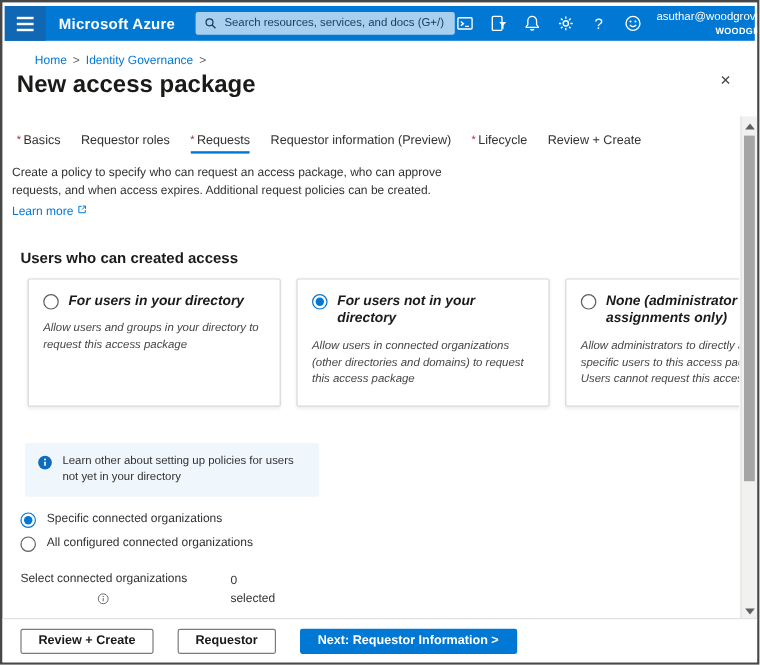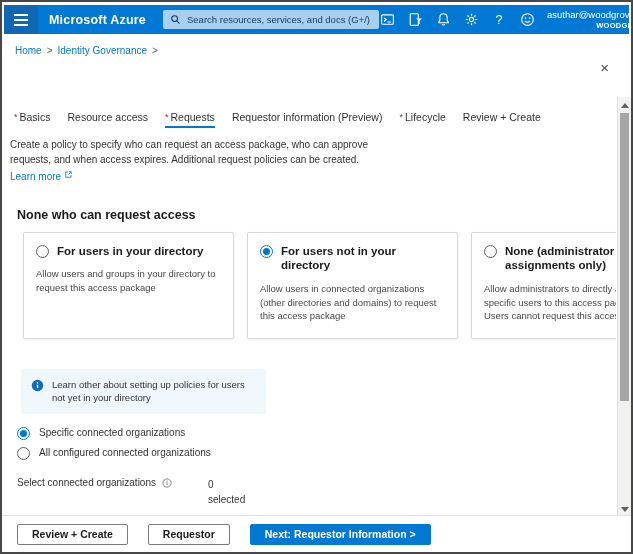--- a/index.html
+++ b/index.html
@@ -31,39 +31,39 @@
   }
   .searchbox input::placeholder { color:#123a5e; opacity:1; }
   .tb-icons { display:flex; align-items:center; gap:12px; margin-left:auto; margin-right:12px; }
   .tb-icon { width:16px; height:16px; display:flex; align-items:center; justify-content:center; cursor:pointer; }
   .help-glyph { font-size:12.5px; color:#fff; font-weight:400; }
   .userblock { text-align:right; line-height:1.2; margin-right:6px; cursor:pointer; }
   .user-email { font-size:9.5px; }
   .user-org { font-size:7.5px; font-weight:700; letter-spacing:.3px; }
   
   .breadcrumb {
-    position:absolute; top:43px; left:13px; display:flex; gap:5px; align-items:center;
+    position:absolute; top:43px; left:27px; display:flex; gap:5px; align-items:center;
     font-size:10px; color:#605e5c;
   }
   .crumb { color:#0078d4; cursor:pointer; }
   .crumb-sep { color:#605e5c; }
   .page-title { position:absolute; top:58px; left:12px; font-size:20px; font-weight:600; color:#1b1a19; }
   .close-btn { position:absolute; top:58px; right:22px; font-size:15px; color:#484644; cursor:pointer; line-height:1; }
   
   .content { position:absolute; top:95px; left:0; right:15px; bottom:37px; overflow:hidden; }
   .tabs { display:flex; gap:17px; margin:14px 0 0 12px; font-size:10.5px; color:#323130; }
   .tab { padding-bottom:5px; position:relative; white-space:nowrap; cursor:pointer; }
   .tab.active { font-weight:400; }
   .tab.active::after { content:""; position:absolute; left:0; right:0; bottom:0; height:2px; background:#0078d4; }
   .req { color:#a4262c; font-size:9px; margin-right:2px; position:relative; top:-1px; }
   .intro { margin:10px 0 0 8px; font-size:10px; color:#323130; max-width:400px; line-height:1.45; }
   .learn-more { color:#0078d4; display:inline-flex; gap:3px; margin-top:3px; font-size:10px; cursor:pointer; }
   .section-heading { margin:23px 0 0 15px; font-size:12.5px; font-weight:700; color:#1b1a19; }
   
-  .cards { display:flex; gap:13px; margin:10px 0 0 21px; }
+  .cards { display:flex; gap:13px; margin:10px 0 0 21px;font-style:italic; }
   .card {
     flex:none; width:211px; height:107px; border:1px solid #d9d8d6; border-radius:2px;
     background:#fff; padding:11px 12px; box-shadow:0 1px 3px rgba(0,0,0,.07); cursor:pointer;
   }
   .card-head { display:flex; gap:8px; align-items:flex-start; font-size:11.5px; font-weight:700; color:#1b1a19; line-height:1.3; }
   .card-desc { margin-top:9px; font-size:9.5px; color:#484644; line-height:1.4; }
   .radio {
     width:13px; height:13px; border:1px solid #605e5c; border-radius:50%;
     background:#fff; flex:none; position:relative; cursor:pointer; margin-top:1px;
   }
@@ -74,21 +74,21 @@
     margin:30px 0 0 19px; width:245px; background:#eff6fc; border-radius:2px;
     padding:9px 10px; display:flex; gap:8px; font-size:9.5px; color:#323130; line-height:1.45;
   }
   .banner svg { flex:none; margin-top:1px; }
   
   .org-options { margin:12px 0 0 15px; }
   .org-option { display:flex; gap:9px; align-items:flex-start; margin-bottom:6px; font-size:10px; color:#323130; line-height:1.4; cursor:pointer; }
   .org-option .wrap { max-width:300px; }
   
   .select-row { margin:17px 0 0 15px; display:flex; align-items:flex-start; font-size:10px; color:#323130; }
-  .select-label { display:flex; align-items:center; gap:6px; }
+  .select-label { display:flex; align-items:center; gap:6px;flex-direction:column; }
   .count-block { margin-left:36px; line-height:1.5; }
   
   .footer {
     position:absolute; left:0; right:0; bottom:0; height:37px; background:#fff;
     border-top:1px solid #e2e1e0; display:flex; align-items:center; gap:20px; padding-left:15px;
   }
   .btn {
     height:21px; padding:0 14px; border:1px solid #7a7a7a; border-radius:2px; background:#fff;
     font-size:10.5px; font-weight:600; color:#1b1a19; display:flex; align-items:center;
     font-family:"Liberation Sans", sans-serif; cursor:pointer; white-space:nowrap;
@@ -169,46 +169,47 @@
     </div>
 
   </div>
 
   <div class="breadcrumb">
     <span class="crumb">Home</span>
     <span class="crumb-sep">&gt;</span>
     <span class="crumb">Identity Governance</span>
     <span class="crumb-sep">&gt;</span>
   </div>
+  <div class="page-title">New access package</div>
   <div class="close-btn">×</div>
 
   <div class="content">
 
     <div class="tabs">
       <div class="tab"><span class="req">*</span><span>Basics</span></div>
-      <div class="tab"><span>Resource access</span></div>
+      <div class="tab"><span>Requestor roles</span></div>
       <div class="tab active"><span class="req">*</span><span>Requests</span></div>
       <div class="tab"><span>Requestor information (Preview)</span></div>
       <div class="tab"><span class="req">*</span><span>Lifecycle</span></div>
       <div class="tab"><span>Review + Create</span></div>
     </div>
 
     <div class="intro">
       <span>Create a policy to specify who can request an access package, who can approve requests, and when access expires. Additional request policies can be created.</span><br>
       <span class="learn-more">
         <span>Learn more</span>
         <svg width="9" height="9" viewBox="0 0 12 12">
             <path d="M5.4 2.6H2.3v7.1h7.1V6.6" fill="none" stroke="#0078d4" stroke-width="1.1"></path>
             <path d="M6.6 2.3h3.1v3.1" fill="none" stroke="#0078d4" stroke-width="1.1"></path>
             <path d="M9.5 2.5L5.9 6.1" stroke="#0078d4" stroke-width="1.1"></path>
           </svg>
       </span>
     </div>
 
-    <div class="section-heading">None who can request access</div>
+    <div class="section-heading">Users who can created access</div>
 
     <div class="cards">
       <div class="card">
         <div class="card-head">
           <span class="radio"></span>
           <span>For users in your directory</span>
         </div>
         <div class="card-desc">Allow users and groups in your directory to request this access package</div>
       </div>
       <div class="card">

